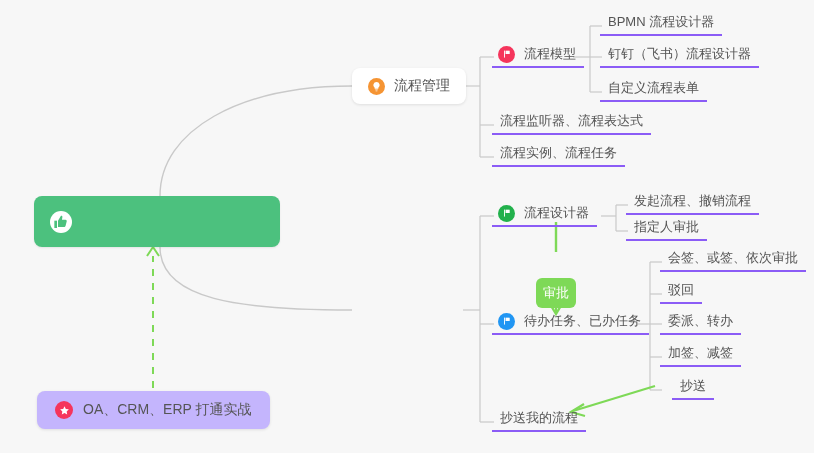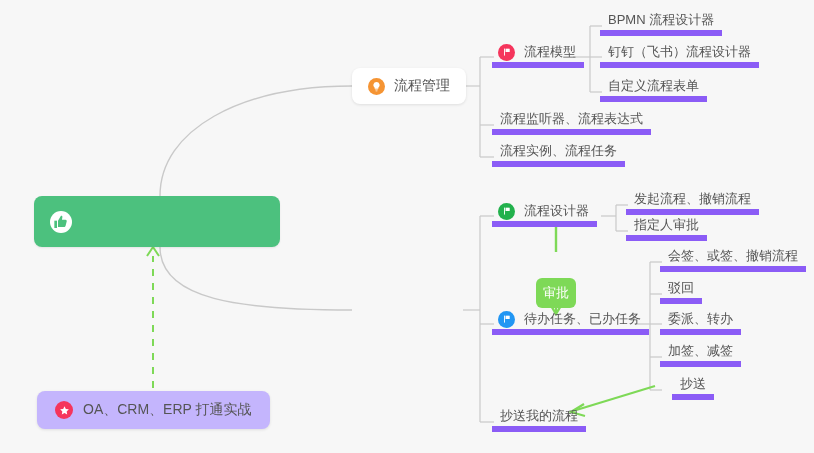--- a/index.html
+++ b/index.html
@@ -81,21 +81,21 @@
   }
   .card-node .card-label { margin-left: 9px; }
 
   
   .leaf {
     position: absolute;
     font-size: 13px;
     color: #555555;
     white-space: nowrap;
     padding: 0 8px 4px 8px;
-    border-bottom: 6px solid #8b5cf6;
+    border-bottom: 2px solid #8b5cf6;
     box-sizing: border-box;
     height: 22px;
     line-height: 20px;
     display: flex;
     align-items: center;
   }
   .leaf.with-icon { padding-left: 6px; }
   .leaf .leaf-label { margin-left: 9px; }
   .leaf.plain .leaf-label { margin-left: 0; }
 
@@ -262,21 +262,21 @@
     <span class="icon icon-md" style="background:#2196f3;">
       <svg width="10" height="10" viewBox="0 0 24 24" fill="#ffffff">
         <rect x="5" y="3" width="2.2" height="18" rx="1"></rect>
         <path d="M8.5 4h10v8h-10z"></path>
       </svg>
     </span>
     <span class="leaf-label">待办任务、已办任务</span>
   </div>
 
   <div class="leaf plain" style="left:660px; top:250px;">
-    <span class="leaf-label">会签、或签、撤销流程</span>
+    <span class="leaf-label">会签、或签、依次审批</span>
   </div>
   <div class="leaf plain" style="left:660px; top:282px;">
     <span class="leaf-label">驳回</span>
   </div>
   <div class="leaf plain" style="left:660px; top:313px;">
     <span class="leaf-label">委派、转办</span>
   </div>
   <div class="leaf plain" style="left:660px; top:345px;">
     <span class="leaf-label">加签、减签</span>
   </div>

